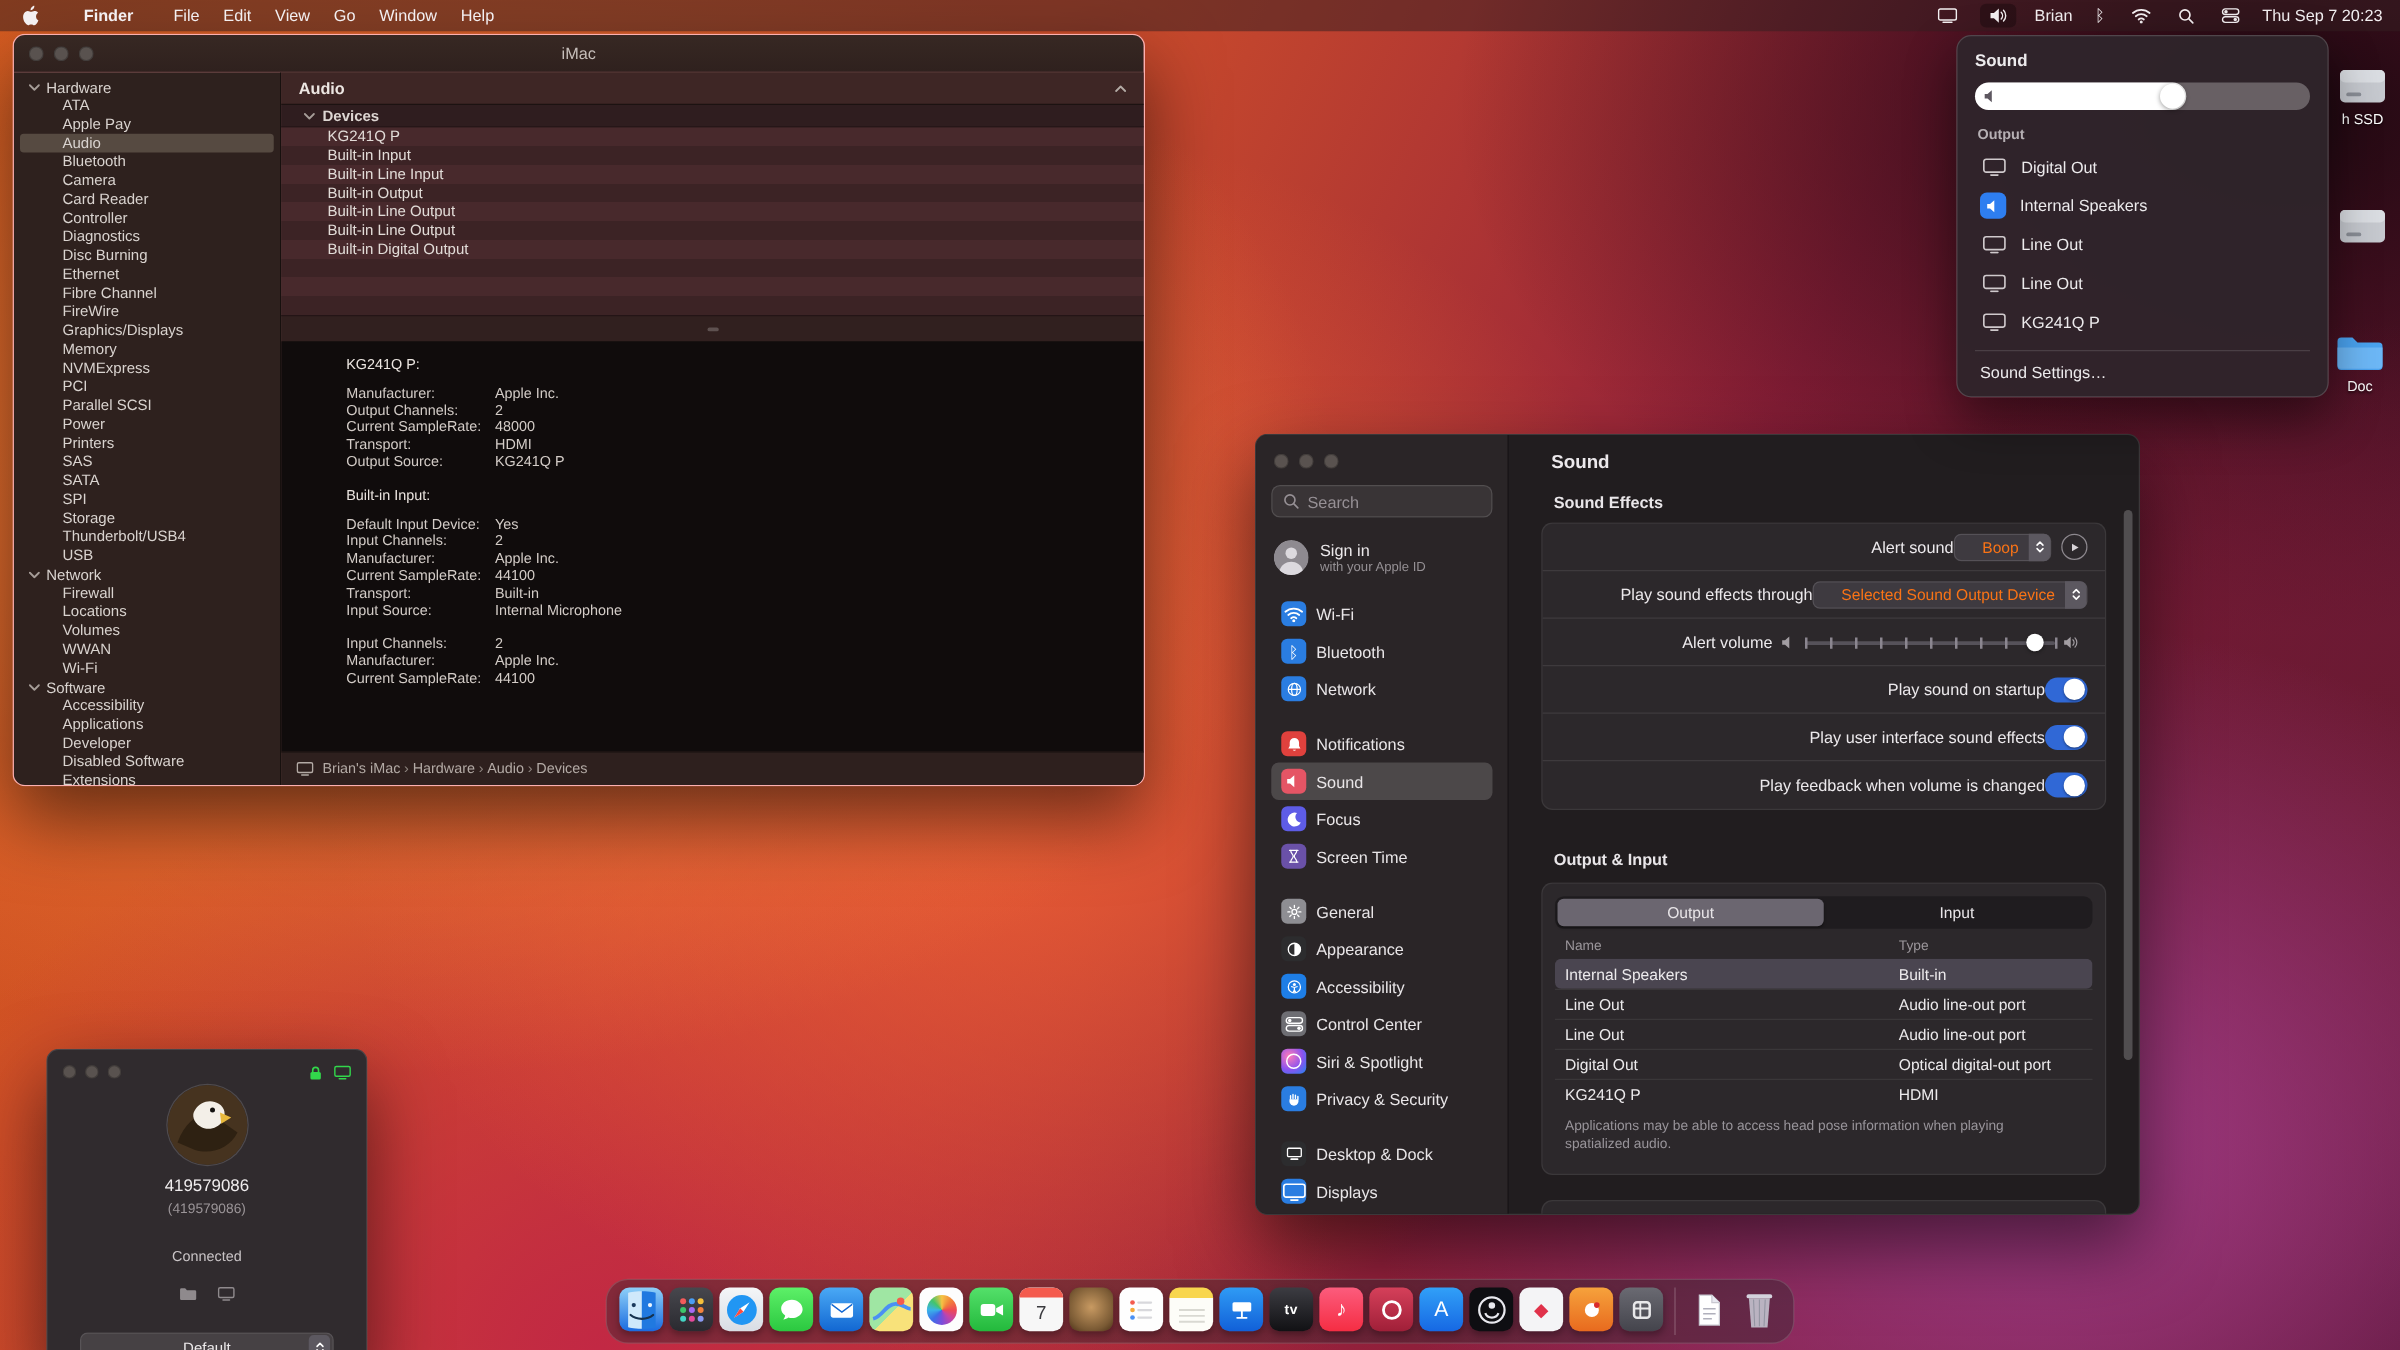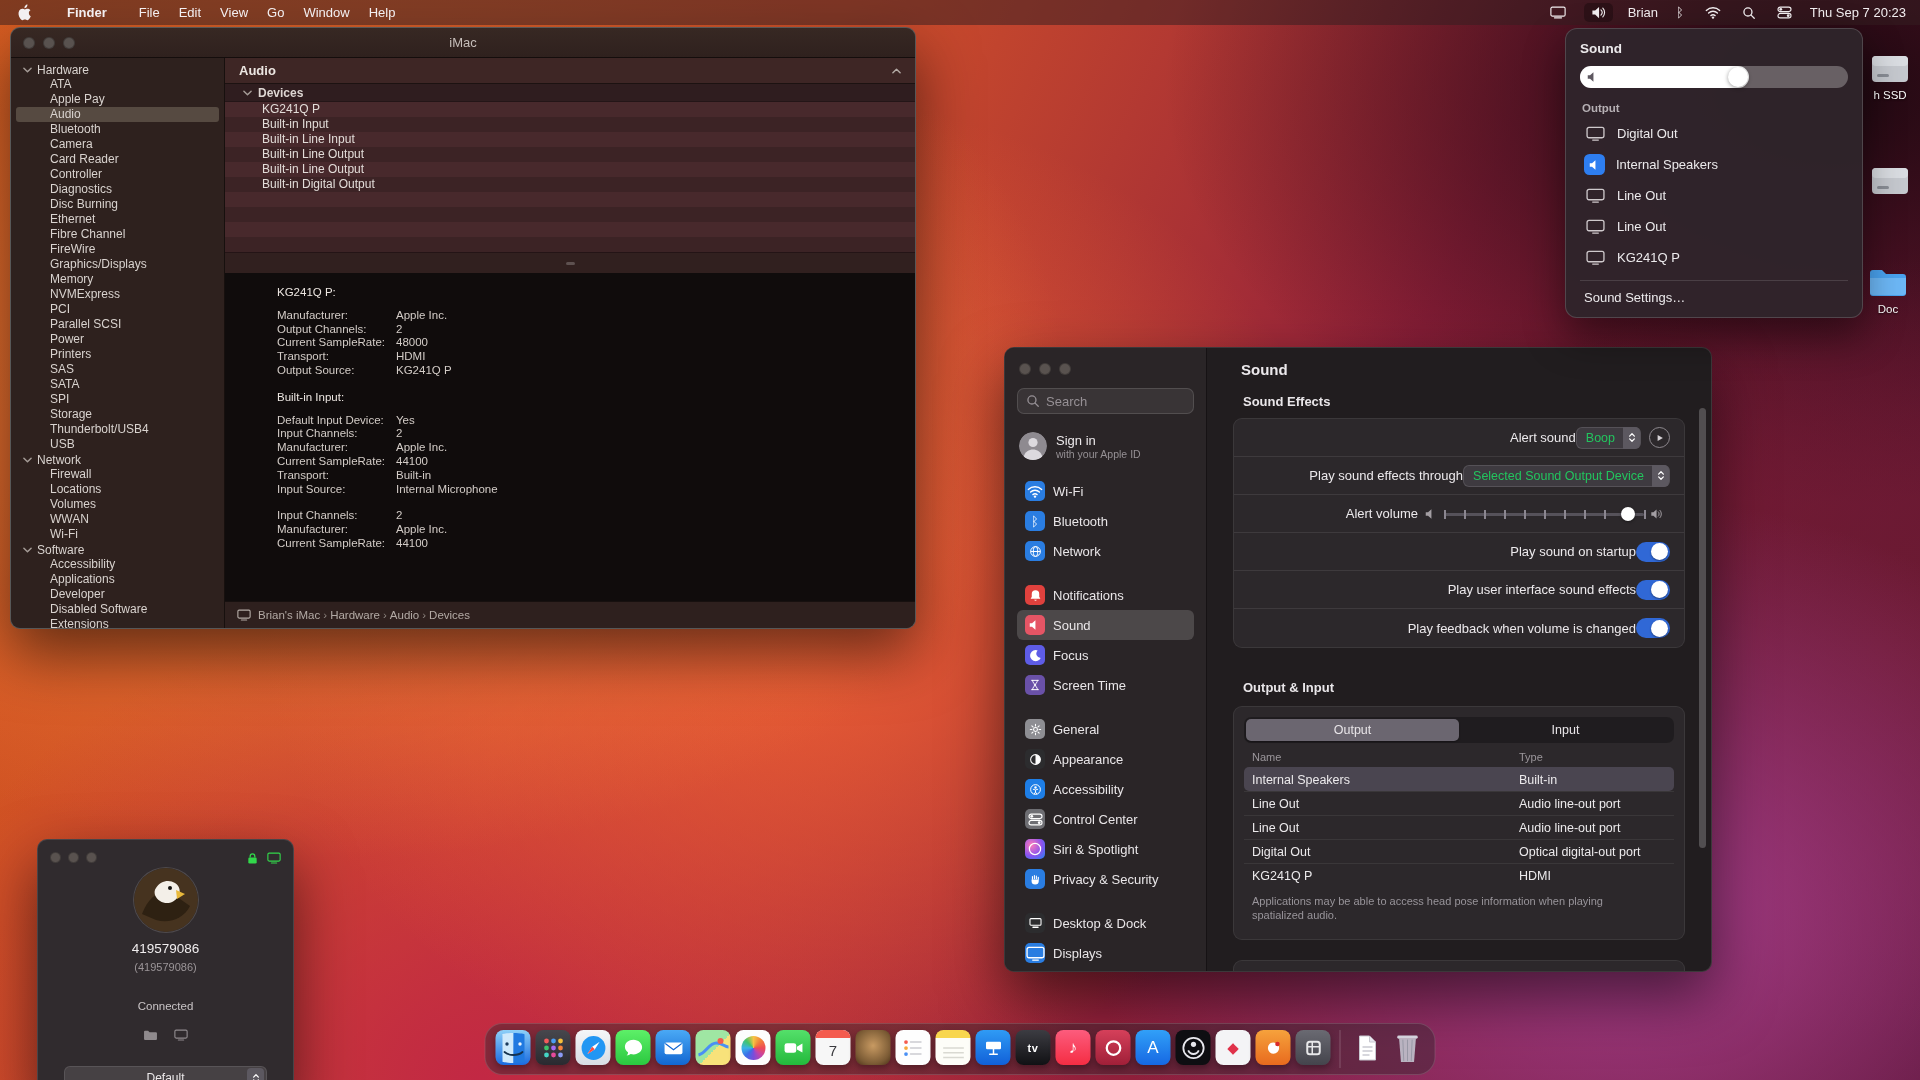--- a/index.html
+++ b/index.html
@@ -29,21 +29,21 @@
 .dtop-icon{position:absolute;width:56px;text-align:center;z-index:1;color:#fff;font-size:11.5px;text-shadow:0 1px 2px rgba(0,0,0,.65)}
 .dtop-art{display:block}
 .dtop-label{display:block;margin-top:1px}
 
 
 .win{position:absolute;border-radius:10px;box-shadow:0 25px 60px rgba(0,0,0,.55);overflow:hidden;border:1px solid rgba(255,255,255,.12)}
 .lights{position:absolute;left:12px;top:9px;display:flex;gap:8px;z-index:5}
 .tl{width:12px;height:12px;border-radius:50%;background:#59524f;border:1px solid rgba(0,0,0,.25)}
 
 
-.sysinfo{left:10px;top:27px;width:906px;height:602px;background:#404040;z-index:15}
+.sysinfo{left:10px;top:27px;width:906px;height:602px;background:#fca5a5;z-index:15}
 .si-title{position:absolute;top:0;left:0;right:0;height:30px;background:linear-gradient(#372823,#2f211e);border-bottom:1px solid #140d0c;display:flex;align-items:center;justify-content:center;color:#c6beba;font-size:13px}
 .si-side{position:absolute;left:0;top:30px;bottom:0;width:214px;background:#2e211e;border-right:1px solid #17100e;padding-top:4px;overflow:hidden}
 .si-group{display:flex;align-items:center;gap:5px;height:15px;padding-left:12px;font-size:12px;color:#d9d3cf}
 .si-chev{display:flex;color:#a59c97}
 .si-item{height:15px;line-height:15px;padding-left:34px;font-size:12px;color:#d9d3cf;border-radius:3px;margin:0 5px;white-space:nowrap}
 .si-item.sel{background:#564a41}
 .si-main{position:absolute;left:214px;top:30px;right:0;bottom:0;background:#33211f}
 .si-sechead{position:absolute;top:0;left:0;right:0;height:26px;background:#3e2625;border-bottom:1px solid #1c1211;display:flex;align-items:center;justify-content:space-between;padding:0 14px;font-size:13px;font-weight:700;color:#ece6e2}
 .si-sechead .caret{color:#b3aaa5;display:flex}
 .si-treehead{position:absolute;top:26px;left:0;right:0;height:18px;background:#2f1d1f;display:flex;align-items:center;gap:6px;padding-left:18px;font-size:12px;font-weight:700;color:#ddd6d2;border-bottom:1px solid #241517}
@@ -83,21 +83,21 @@
 #h-se{top:46px}
 #h-oi{top:332px}
 .card{position:absolute;left:26px;right:26px;background:#2c282b;border:1px solid rgba(255,255,255,.075);border-radius:9px}
 #card-se{top:70px;height:230px;overflow:hidden}
 #card-oi{top:358px;height:234px;padding:10px;overflow:hidden}
 #card-stub{top:612px;height:20px}
 .se-row{display:flex;align-items:center;justify-content:flex-end;height:38px;padding:0 14px;border-bottom:1px solid rgba(255,255,255,.085)}
 .se-row:last-child{border-bottom:none}
 .se-label{font-size:13px;color:#ece9ec}
 .se-ctl{display:flex;align-items:center}
-.dd{display:inline-flex;align-items:center;background:#3e3a40;border:1px solid rgba(255,255,255,.12);border-radius:6px;height:22px;padding-left:9px;font-size:12.5px;color:#22c55e}
+.dd{display:inline-flex;align-items:center;background:#3e3a40;border:1px solid rgba(255,255,255,.12);border-radius:6px;height:22px;padding-left:22px;font-size:12.5px;color:#f97316}
 .dd-val{white-space:nowrap}
 .dd-step{width:17px;height:22px;margin-left:8px;background:#5c5860;border-radius:0 5px 5px 0;display:flex;align-items:center;justify-content:center;color:#fff}
 .playbtn{width:21px;height:21px;border-radius:50%;border:1.5px solid #8d888e;display:flex;align-items:center;justify-content:center;color:#d6d2d6;margin-left:8px}
 .sl-ic{color:#a39ea3;display:flex;margin:0 6px}
 .avslider{position:relative;width:200px;height:16px}
 .av-track{position:absolute;left:0;right:0;top:7px;height:3px;background:#56525a;border-radius:2px}
 .av-ticks i{position:absolute;top:4px;width:1.5px;height:9px;background:#8b8690;display:block}
 .av-thumb{position:absolute;top:1px;width:14px;height:14px;border-radius:50%;background:#fff;box-shadow:0 1px 3px rgba(0,0,0,.4)}
 .toggle{width:34px;height:20px;border-radius:10px;background:#46434a;position:relative;display:inline-block}
 .toggle.on{background:#3068d6}
@@ -271,20 +271,21 @@
           <svg viewBox="0 0 10 6" width="9" height="6">
             <path d="M1 1l4 4 4-4" fill="none" stroke="currentColor" stroke-width="1.6" stroke-linecap="round" stroke-linejoin="round"></path>
           </svg>
         </span>
       <span>Devices</span>
     </div>
     <div class="si-tree">
         <div class="tree-row">KG241Q P</div>
         <div class="tree-row">Built-in Input</div>
         <div class="tree-row">Built-in Line Input</div>
+        <div class="tree-row">Built-in Output</div>
         <div class="tree-row">Built-in Line Output</div>
         <div class="tree-row">Built-in Line Output</div>
         <div class="tree-row">Built-in Digital Output</div>
       </div>
     <div class="si-gap">
         <span class="drag-dot"></span>
       </div>
     <div class="si-details">
       <div>
           <div class="det-sec">

